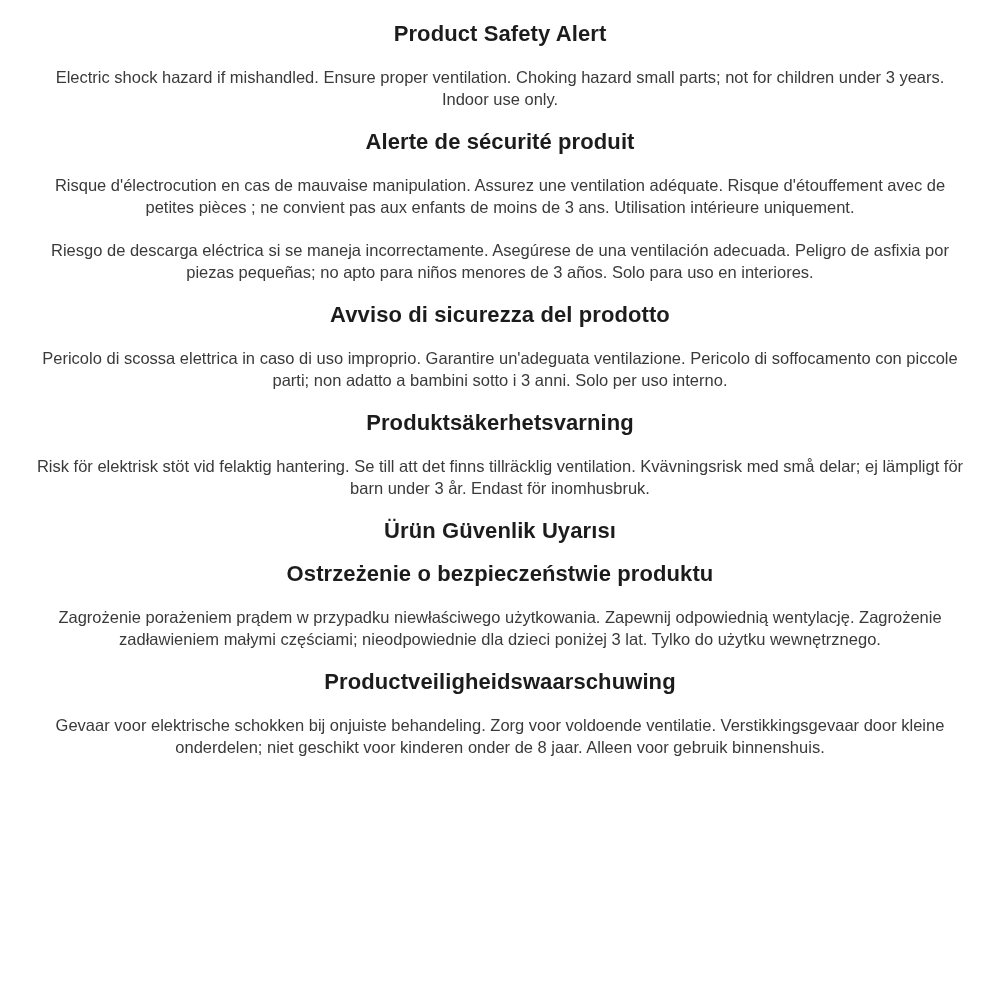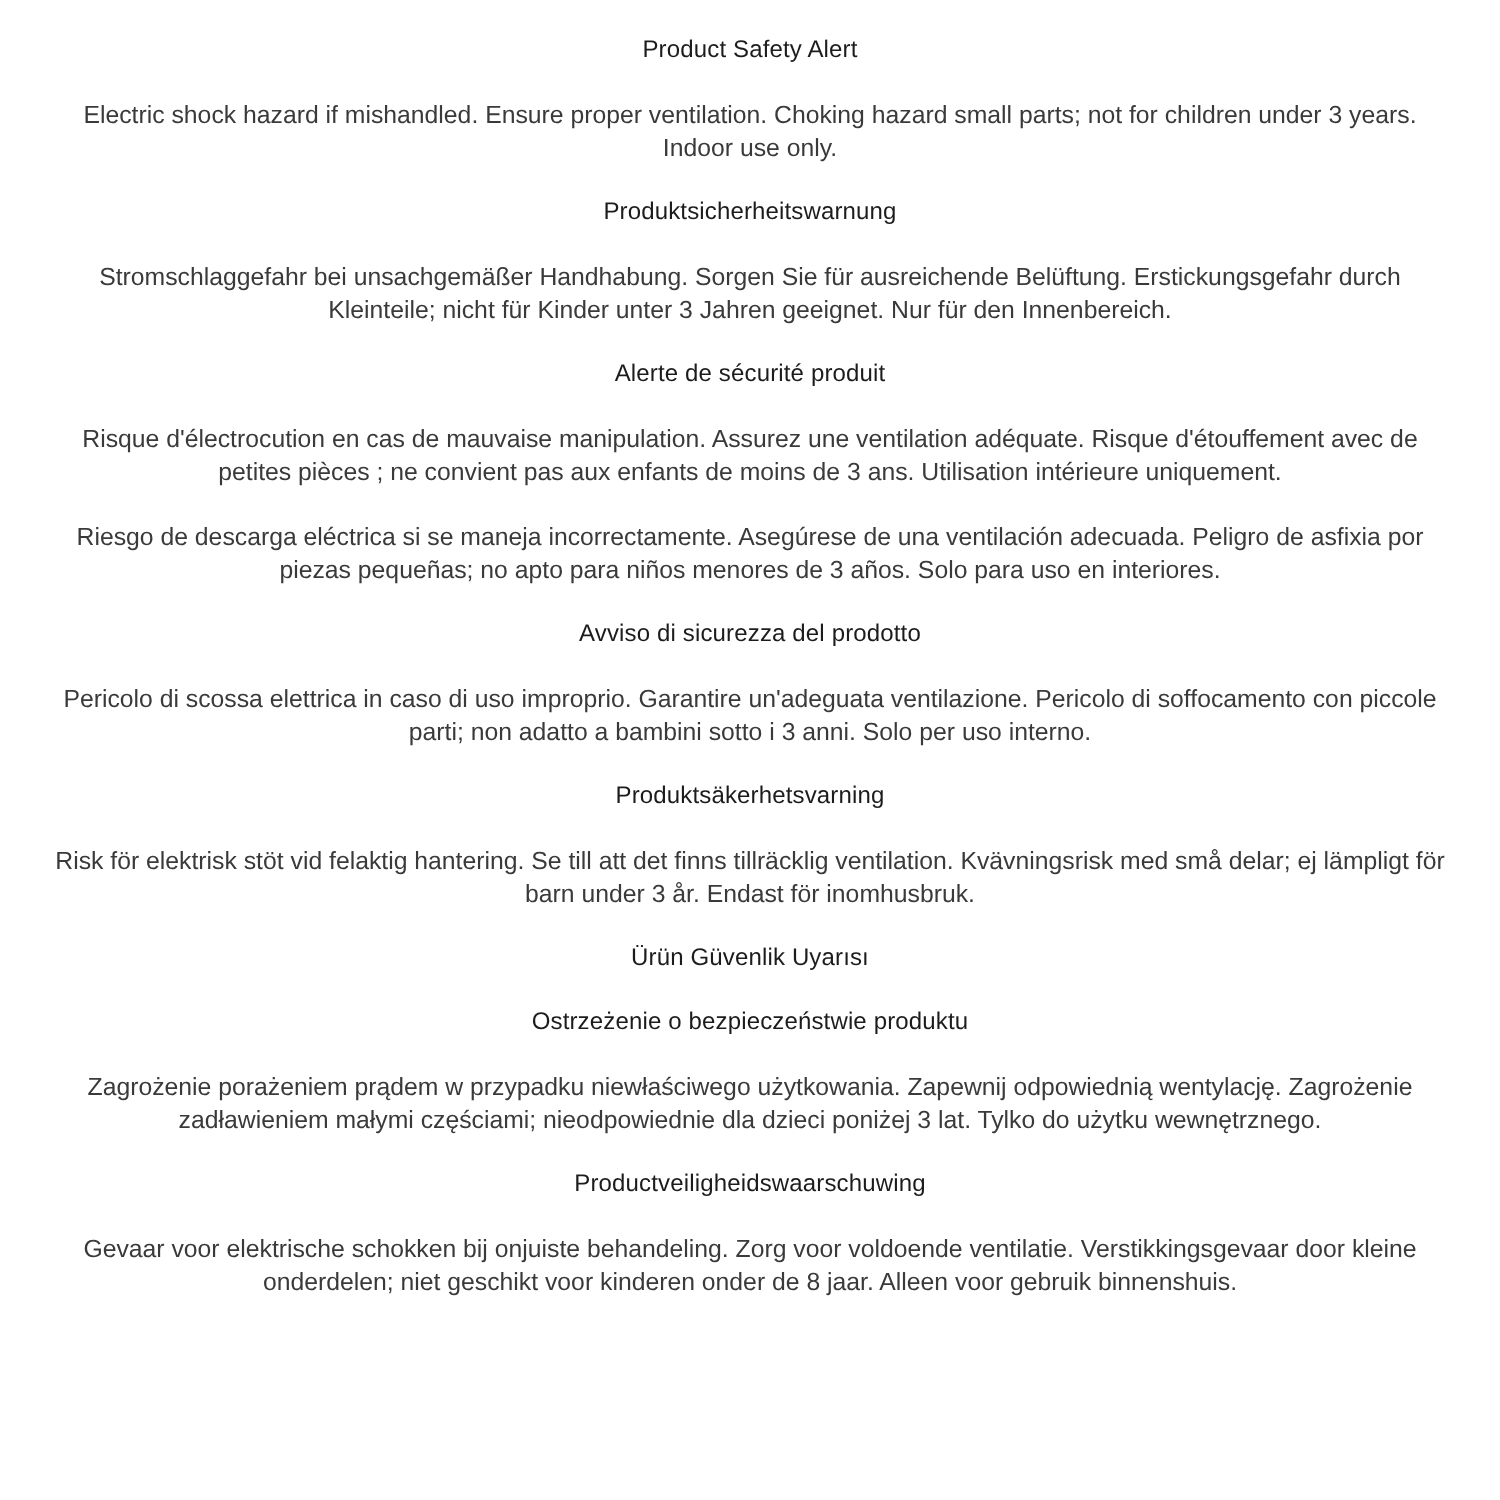--- a/index.html
+++ b/index.html
@@ -13,22 +13,22 @@
     overflow: hidden;
     font-family: "Liberation Sans", "DejaVu Sans", sans-serif;
   }
   .doc {
     box-sizing: border-box;
     width: 1000px;
     padding: 2px 34px;
     text-align: center;
   }
   .alert-title {
-    font-size: 16px;
-    font-weight: 400;
+    font-size: 22px;
+    font-weight: 700;
     line-height: 22px;
     margin: 21px 0;
     color: #1c1c1c;
     letter-spacing: 0.1px;
   }
   .alert-body {
     font-size: 16.5px;
     font-weight: 400;
     line-height: 22px;
     margin: 21px 0;
@@ -39,24 +39,20 @@
 </head>
 <body>
 
 <main class="doc">
 
   <section class="alert-section">
     <h2 class="alert-title">Product Safety Alert</h2>
     <p class="alert-body">Electric shock hazard if mishandled. Ensure proper ventilation. Choking hazard small parts; not for children under 3 years. Indoor use only.</p>
   </section>
 
-  <section class="alert-section">
-    <h2 class="alert-title">Produktsicherheitswarnung</h2>
-    <p class="alert-body">Stromschlaggefahr bei unsachgemäßer Handhabung. Sorgen Sie für ausreichende Belüftung. Erstickungsgefahr durch Kleinteile; nicht für Kinder unter 3 Jahren geeignet. Nur für den Innenbereich.</p>
-  </section>
 
   <section class="alert-section">
     <h2 class="alert-title">Alerte de sécurité produit</h2>
     <p class="alert-body">Risque d'électrocution en cas de mauvaise manipulation. Assurez une ventilation adéquate. Risque d'étouffement avec de petites pièces ; ne convient pas aux enfants de moins de 3 ans. Utilisation intérieure uniquement.</p>
   </section>
 
   <section class="alert-section">
     <p class="alert-body">Riesgo de descarga eléctrica si se maneja incorrectamente. Asegúrese de una ventilación adecuada. Peligro de asfixia por piezas pequeñas; no apto para niños menores de 3 años. Solo para uso en interiores.</p>
   </section>
 

